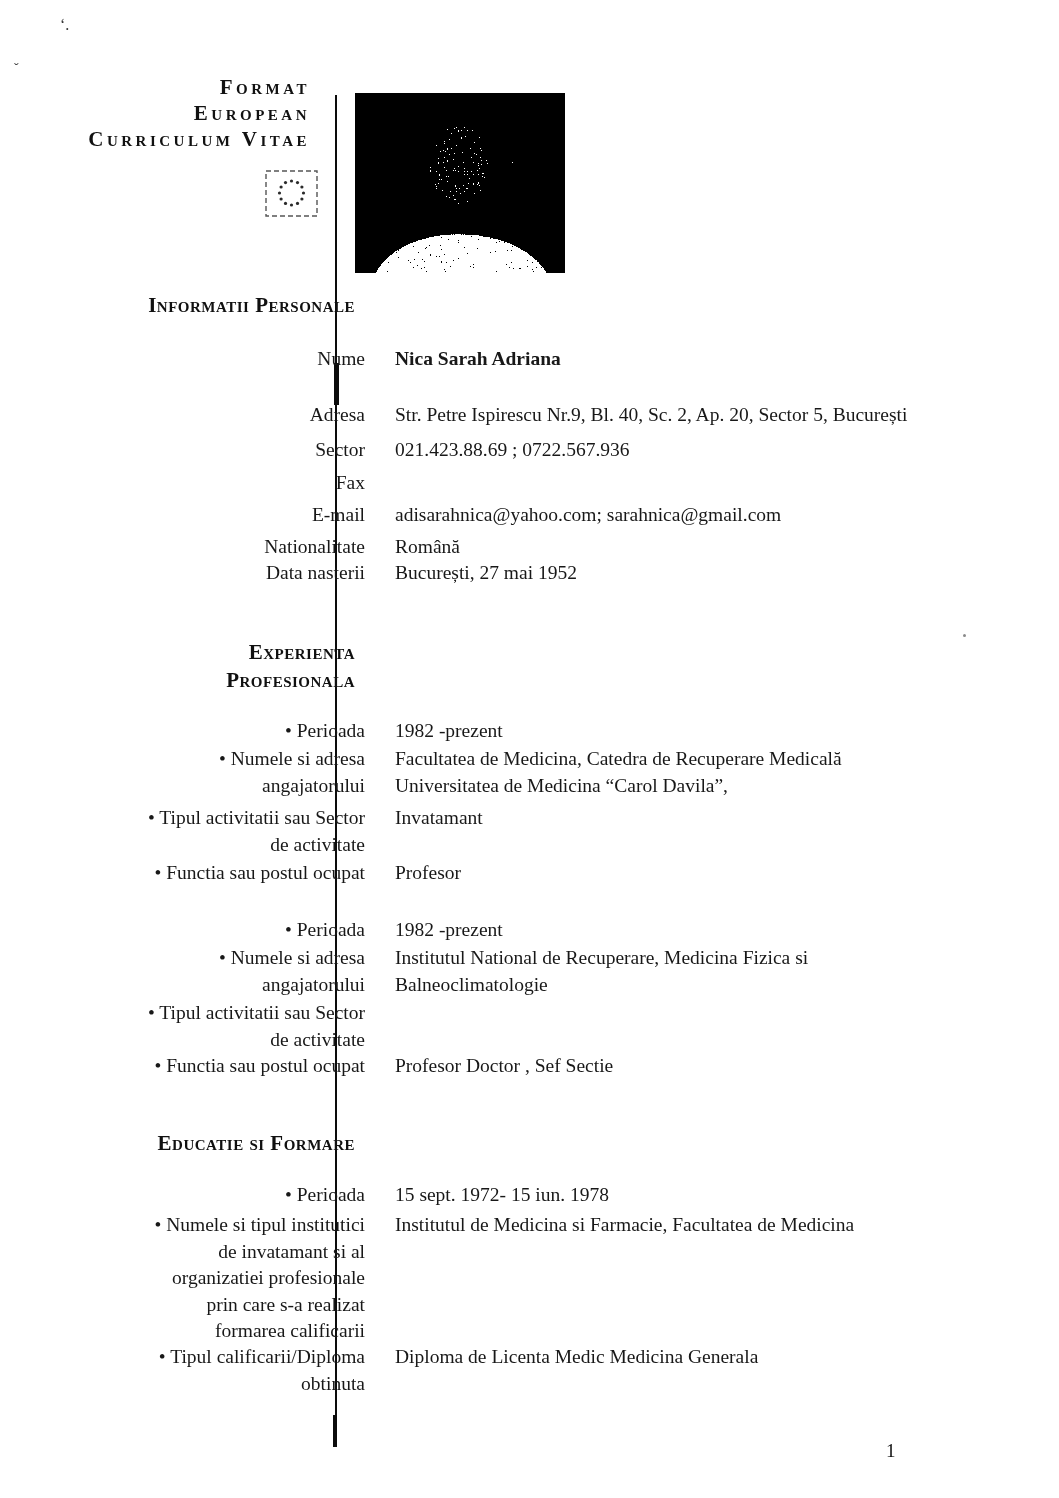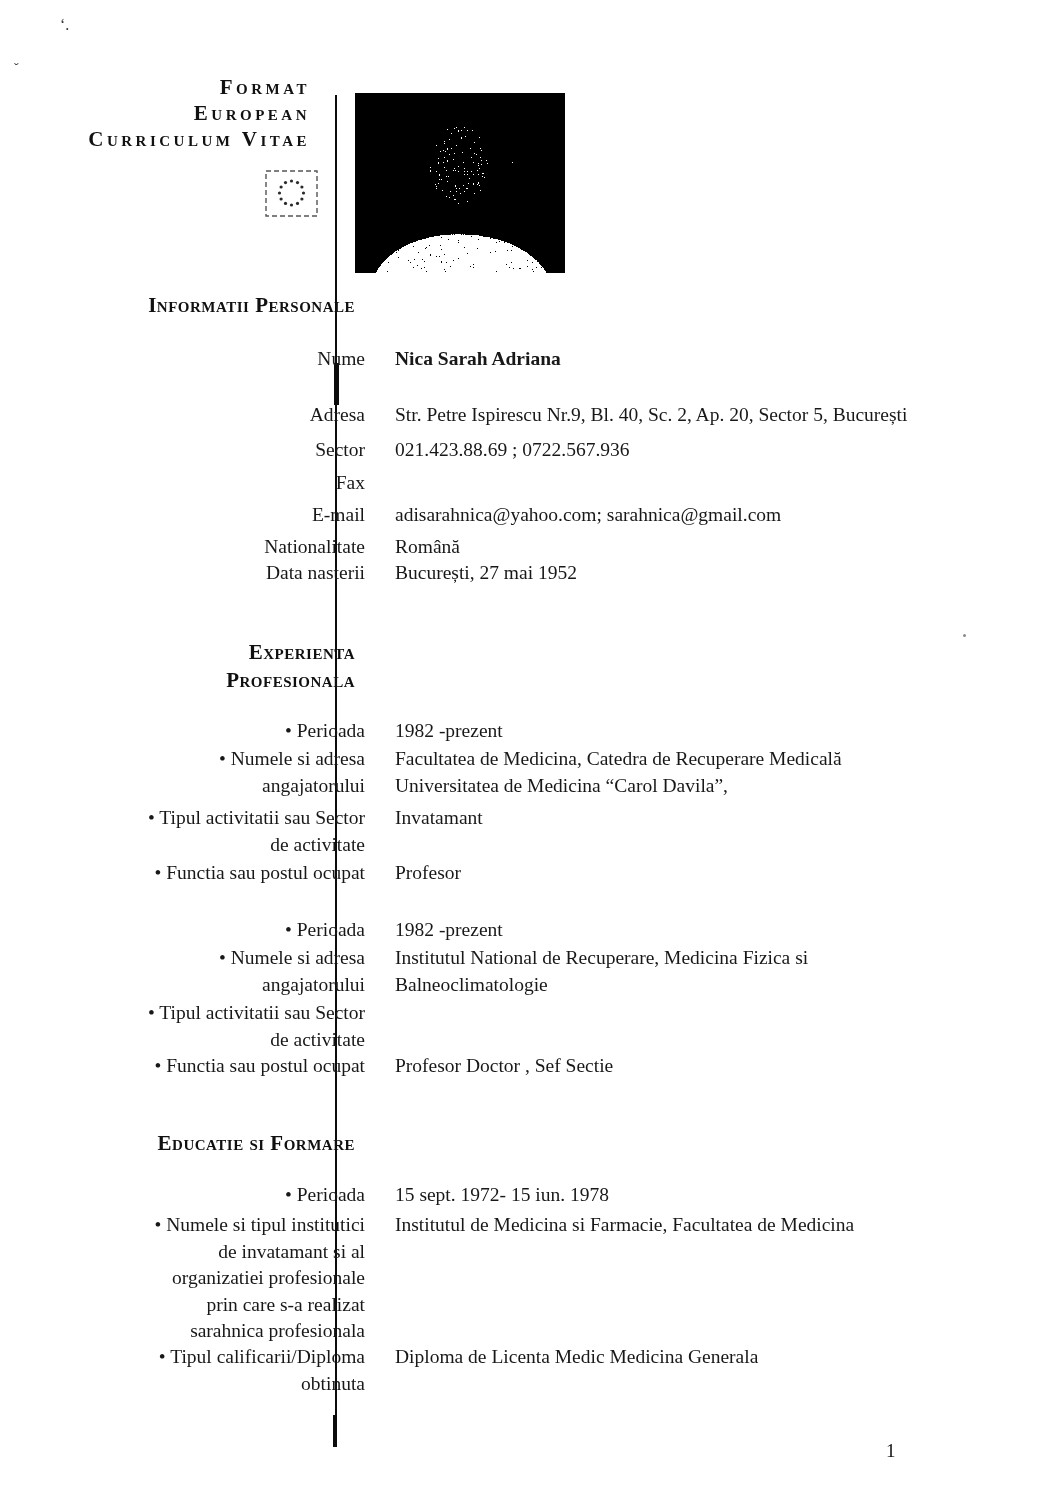--- a/index.html
+++ b/index.html
@@ -223,21 +223,21 @@
   <div class="row" style="top:1181px;">
     <div class="lcol t">• Perioada</div>
     <div class="vcol t">15 sept. 1972- 15 iun. 1978</div>
   </div>
   <div class="row lh26" style="top:1212px;">
     <div class="lcol t">
       <div>• Numele si tipul institutici</div>
       <div>de invatamant si al</div>
       <div>organizatiei profesionale</div>
       <div>prin care s-a realizat</div>
-      <div>sarahnica profesionala</div>
+      <div>formarea calificarii</div>
     </div>
     <div class="vcol t">Institutul de Medicina si Farmacie, Facultatea de Medicina</div>
   </div>
   <div class="row lh26" style="top:1344px;">
     <div class="lcol t">
       <div>• Tipul calificarii/Diploma</div>
       <div>obtinuta</div>
     </div>
     <div class="vcol t">Diploma de Licenta Medic Medicina Generala</div>
   </div>

